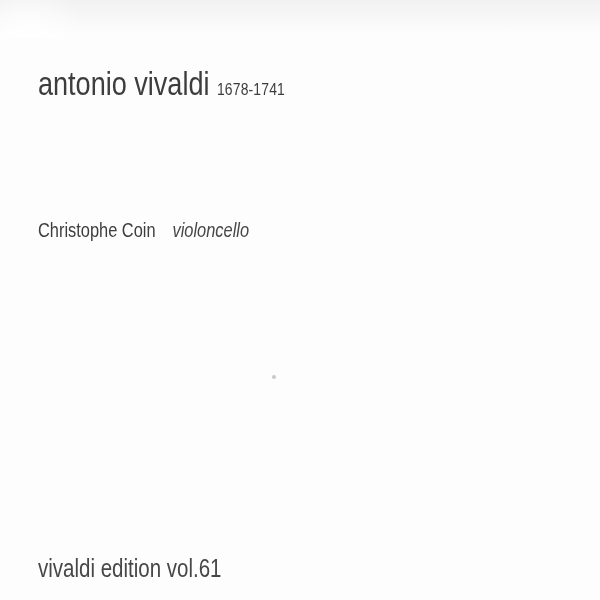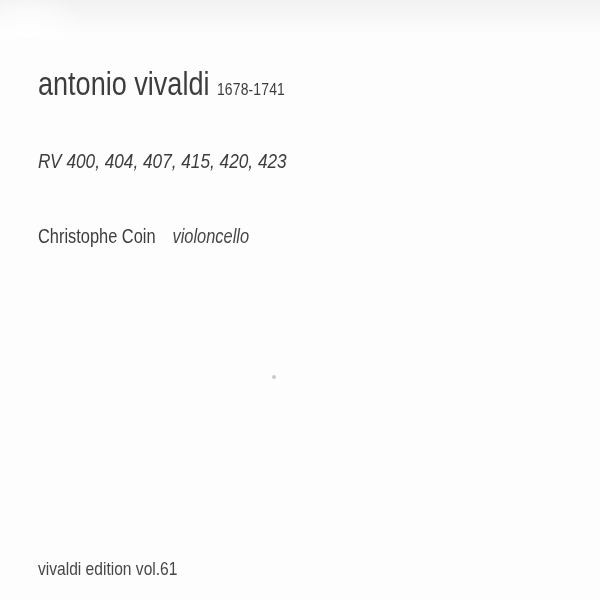--- a/index.html
+++ b/index.html
@@ -30,25 +30,25 @@
   .composer .dates { font-size: 17px; margin-left: 9px; letter-spacing: 0.2px; }
 
   .title {
     top: 113px; font-size: 33px; line-height: 33px;
     font-weight: 700; color: var(--title-color, #2b2b2b);
   }
   .catalog {
     top: 150px; font-size: 21px; line-height: 21px;
     font-style: italic; color: var(--text, #3d3d3d);
   }
-  .performer-1 { top: 226px; font-size: 20px; line-height: 20px; color: var(--text, #3d3d3d); text-decoration: underline; }
+  .performer-1 { top: 220px; font-size: 20px; line-height: 20px; color: var(--text, #3d3d3d); text-decoration: underline; }
   .performer-1 .role { font-style: italic; margin-left: 15px; color: var(--muted, #474747); }
   .performer-2 { top: 246px; font-size: 20px; line-height: 20px; color: var(--text, #3d3d3d); }
 
-  .footer-line { top: 559px; font-size: 19px; line-height: 19px; color: var(--muted, #474747); }
+  .footer-line { top: 559px; font-size: 25px; line-height: 19px; color: var(--muted, #474747); }
 
   .speck {
     position: absolute; left: 272px; top: 375px;
     width: 4px; height: 4px; border-radius: 50%;
     background: var(--speck, #c9c9c9);
     filter: blur(0.6px);
   }
 </style>
 </head>
 <body>
@@ -58,23 +58,20 @@
   <div class="top-shade"></div>
 
   <div class="line composer">
     <span class="cond">
       <span>antonio vivaldi</span>
       <span class="dates">1678-1741</span>
     </span>
   </div>
 
 
-  <div class="line catalog">
-    <span class="cond">RV 400, 404, 407, 415, 420, 423</span>
-  </div>
 
   <div class="line performer-1">
     <span class="cond">
       <span>Christophe Coin</span>
       <span class="role">violoncello</span>
     </span>
   </div>
 
 
   <div class="speck"></div>

